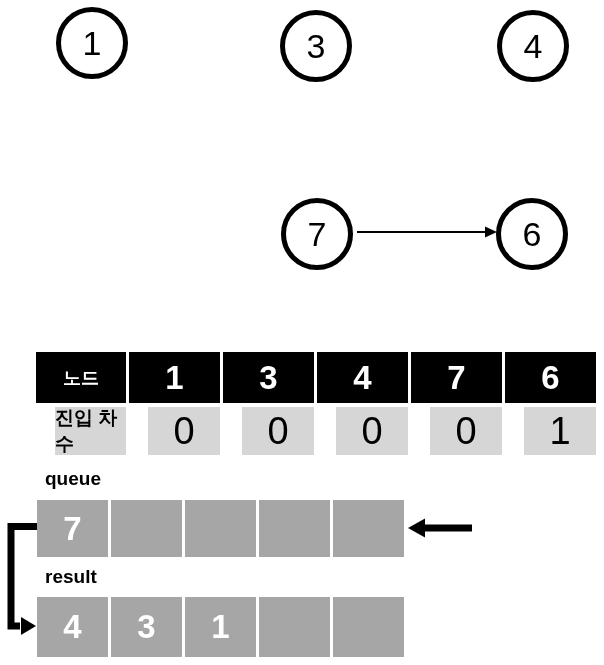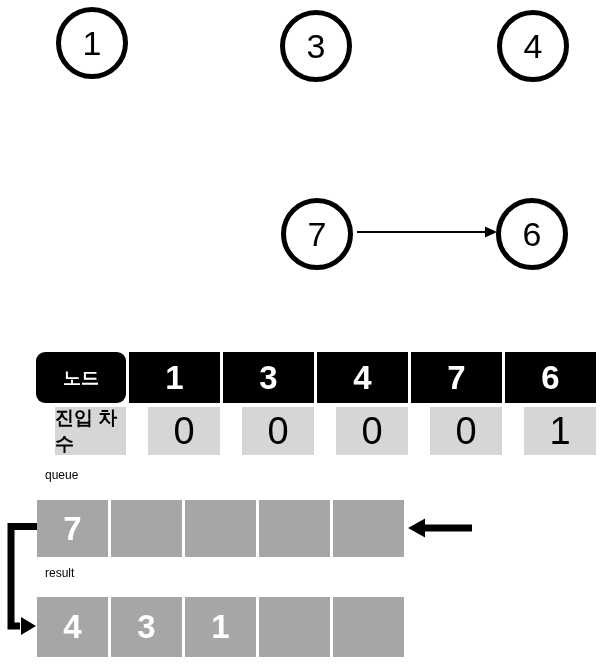--- a/index.html
+++ b/index.html
@@ -27,28 +27,28 @@
   
   .overlay{position:absolute;left:0;top:0;width:604px;height:665px;pointer-events:none;}
 
   
   .indegree-table{
     position:absolute;left:36px;top:352px;width:560px;
     display:grid;grid-template-columns:90px 91px 91px 91px 91px 91px;
     grid-template-rows:51px 48px;column-gap:3px;row-gap:4px;background:#fff;
   }
   .th{background:var(--black);color:var(--white);display:flex;align-items:center;justify-content:center;}
-  .th.corner{font-size:18px;font-weight:600;border-radius:9px;}
+  .th.corner{font-size:18px;font-weight:600;}
   .th.num{font-size:33px;font-weight:700;}
   .td{background:var(--cell-gray);color:var(--black);display:flex;align-items:center;justify-content:center;margin-left:19px;}
   .td.rowlabel{font-size:19px;font-weight:600;}
   .td.num{font-size:38px;font-weight:400;}
 
   
-  .row-label{position:absolute;font-size:12px;font-weight:400;color:var(--black);}
+  .row-label{position:absolute;font-size:19px;font-weight:700;color:var(--black);}
   #queue-label{left:45px;top:468px;}
   #result-label{left:45px;top:566px;}
   .cell-row{position:absolute;display:flex;column-gap:3px;}
   #queue-row{left:37px;top:500px;}
   #result-row{left:37px;top:597px;}
   .gbox{width:71px;background:var(--box-gray);color:var(--white);
     display:flex;align-items:center;justify-content:center;font-size:33px;font-weight:700;}
   #queue-row .gbox{height:57px;}
   #result-row .gbox{height:60px;}
 </style>

